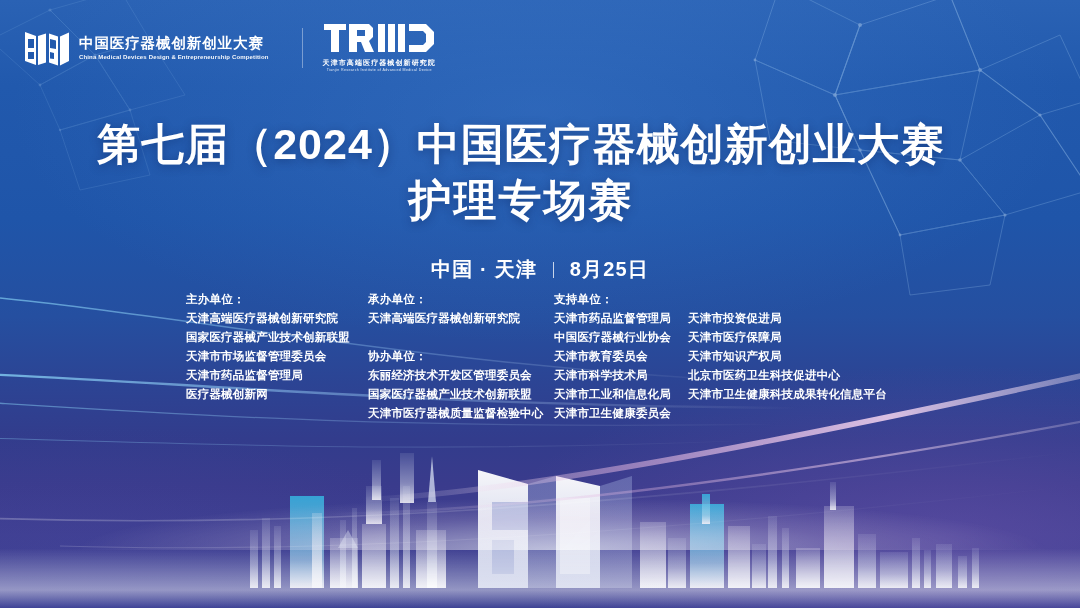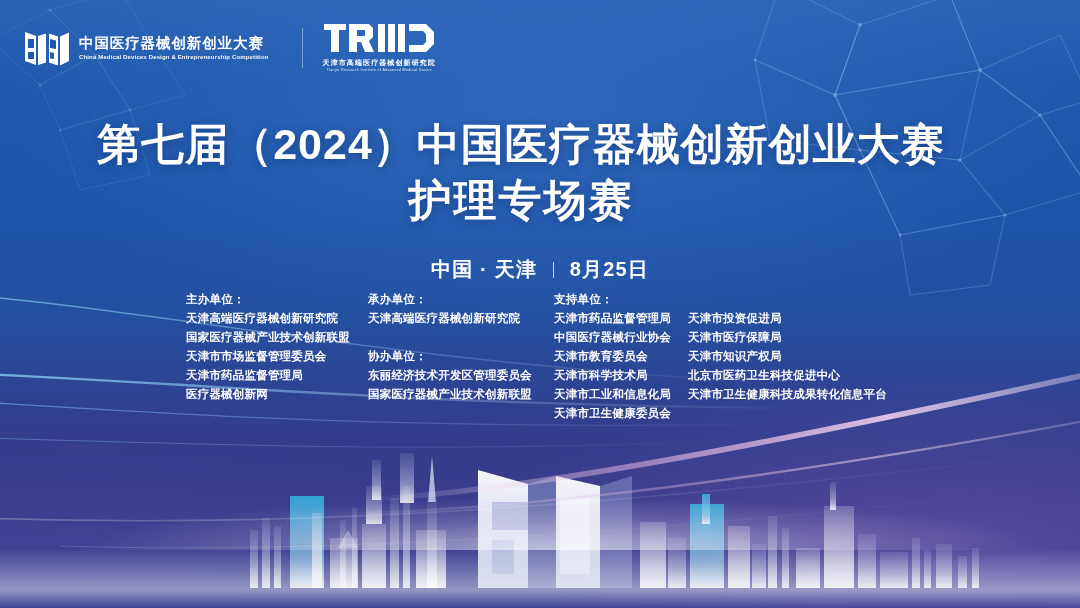--- a/index.html
+++ b/index.html
@@ -357,20 +357,21 @@
       <div class="org-item">医疗器械创新网</div>
     </div>
 
     <div class="org-col col2">
       <div class="org-head">承办单位：</div>
       <div class="org-item">天津高端医疗器械创新研究院</div>
       <div class="org-gap"></div>
       <div class="org-head">协办单位：</div>
       <div class="org-item">东丽经济技术开发区管理委员会</div>
       <div class="org-item">国家医疗器械产业技术创新联盟</div>
+      <div class="org-item">天津市医疗器械质量监督检验中心</div>
     </div>
 
     <div class="org-col col3">
       <div class="org-head">支持单位：</div>
       <div class="org-item">天津市药品监督管理局</div>
       <div class="org-item">中国医疗器械行业协会</div>
       <div class="org-item">天津市教育委员会</div>
       <div class="org-item">天津市科学技术局</div>
       <div class="org-item">天津市工业和信息化局</div>
       <div class="org-item">天津市卫生健康委员会</div>

